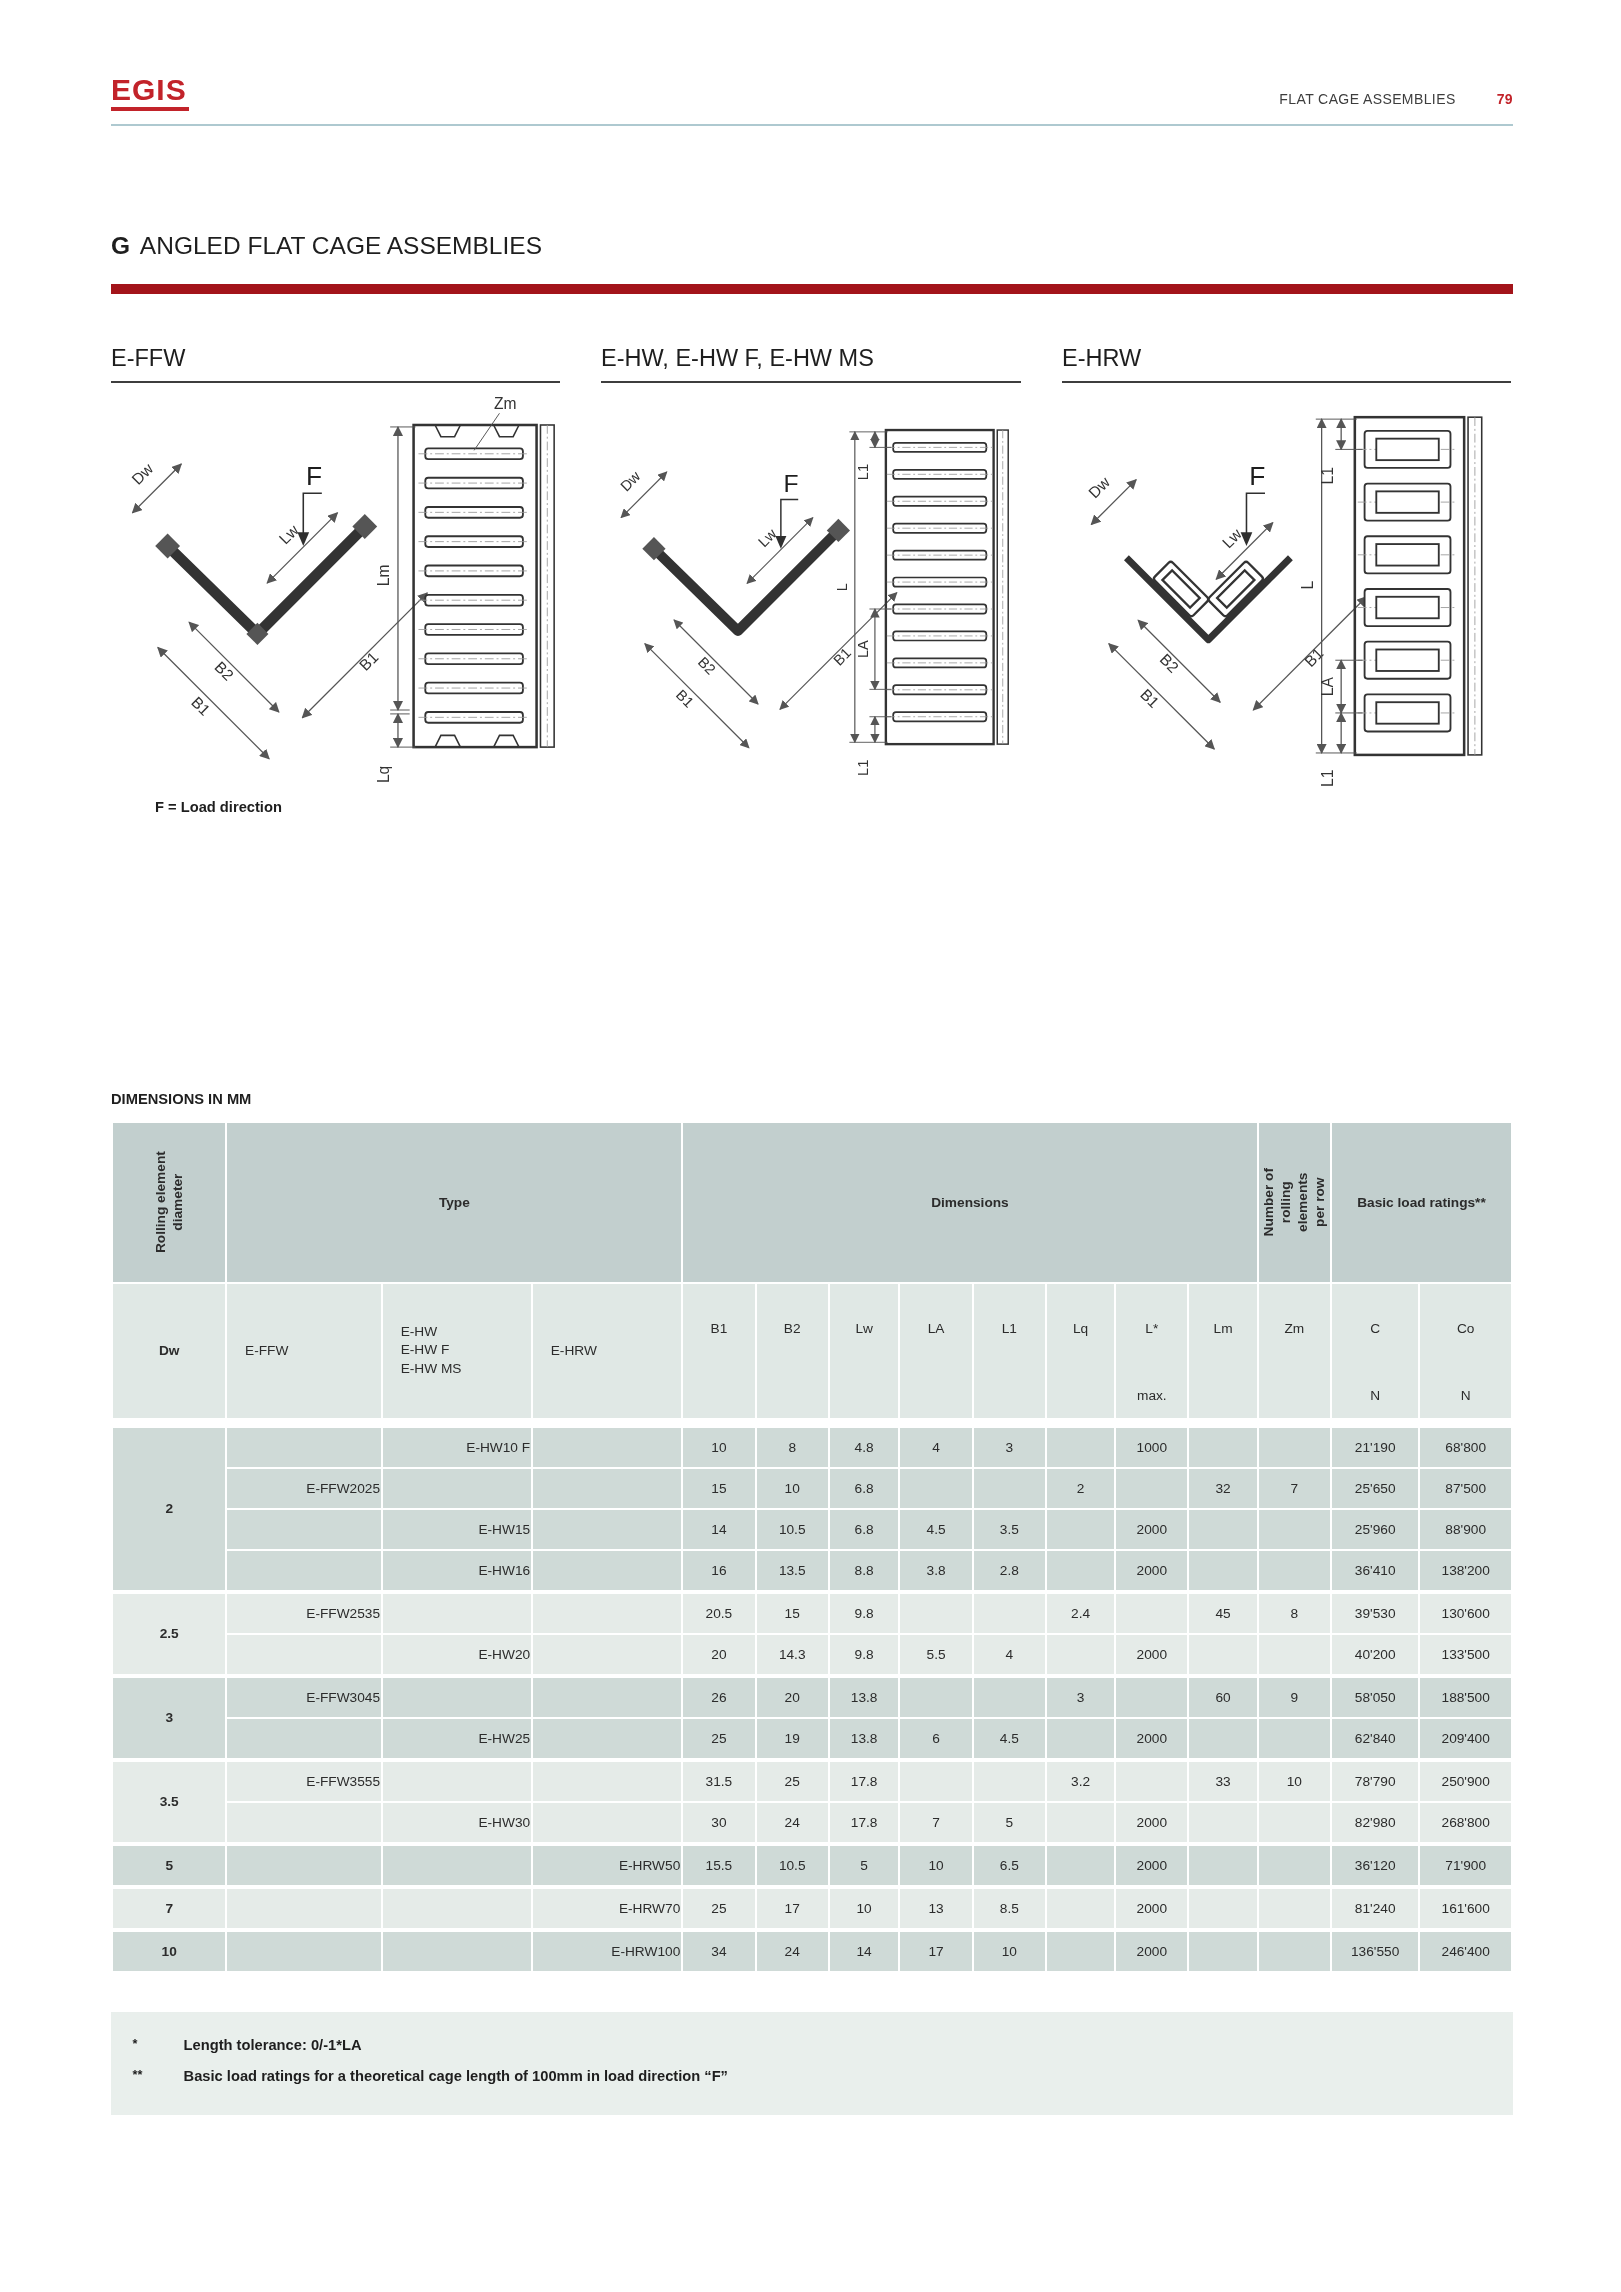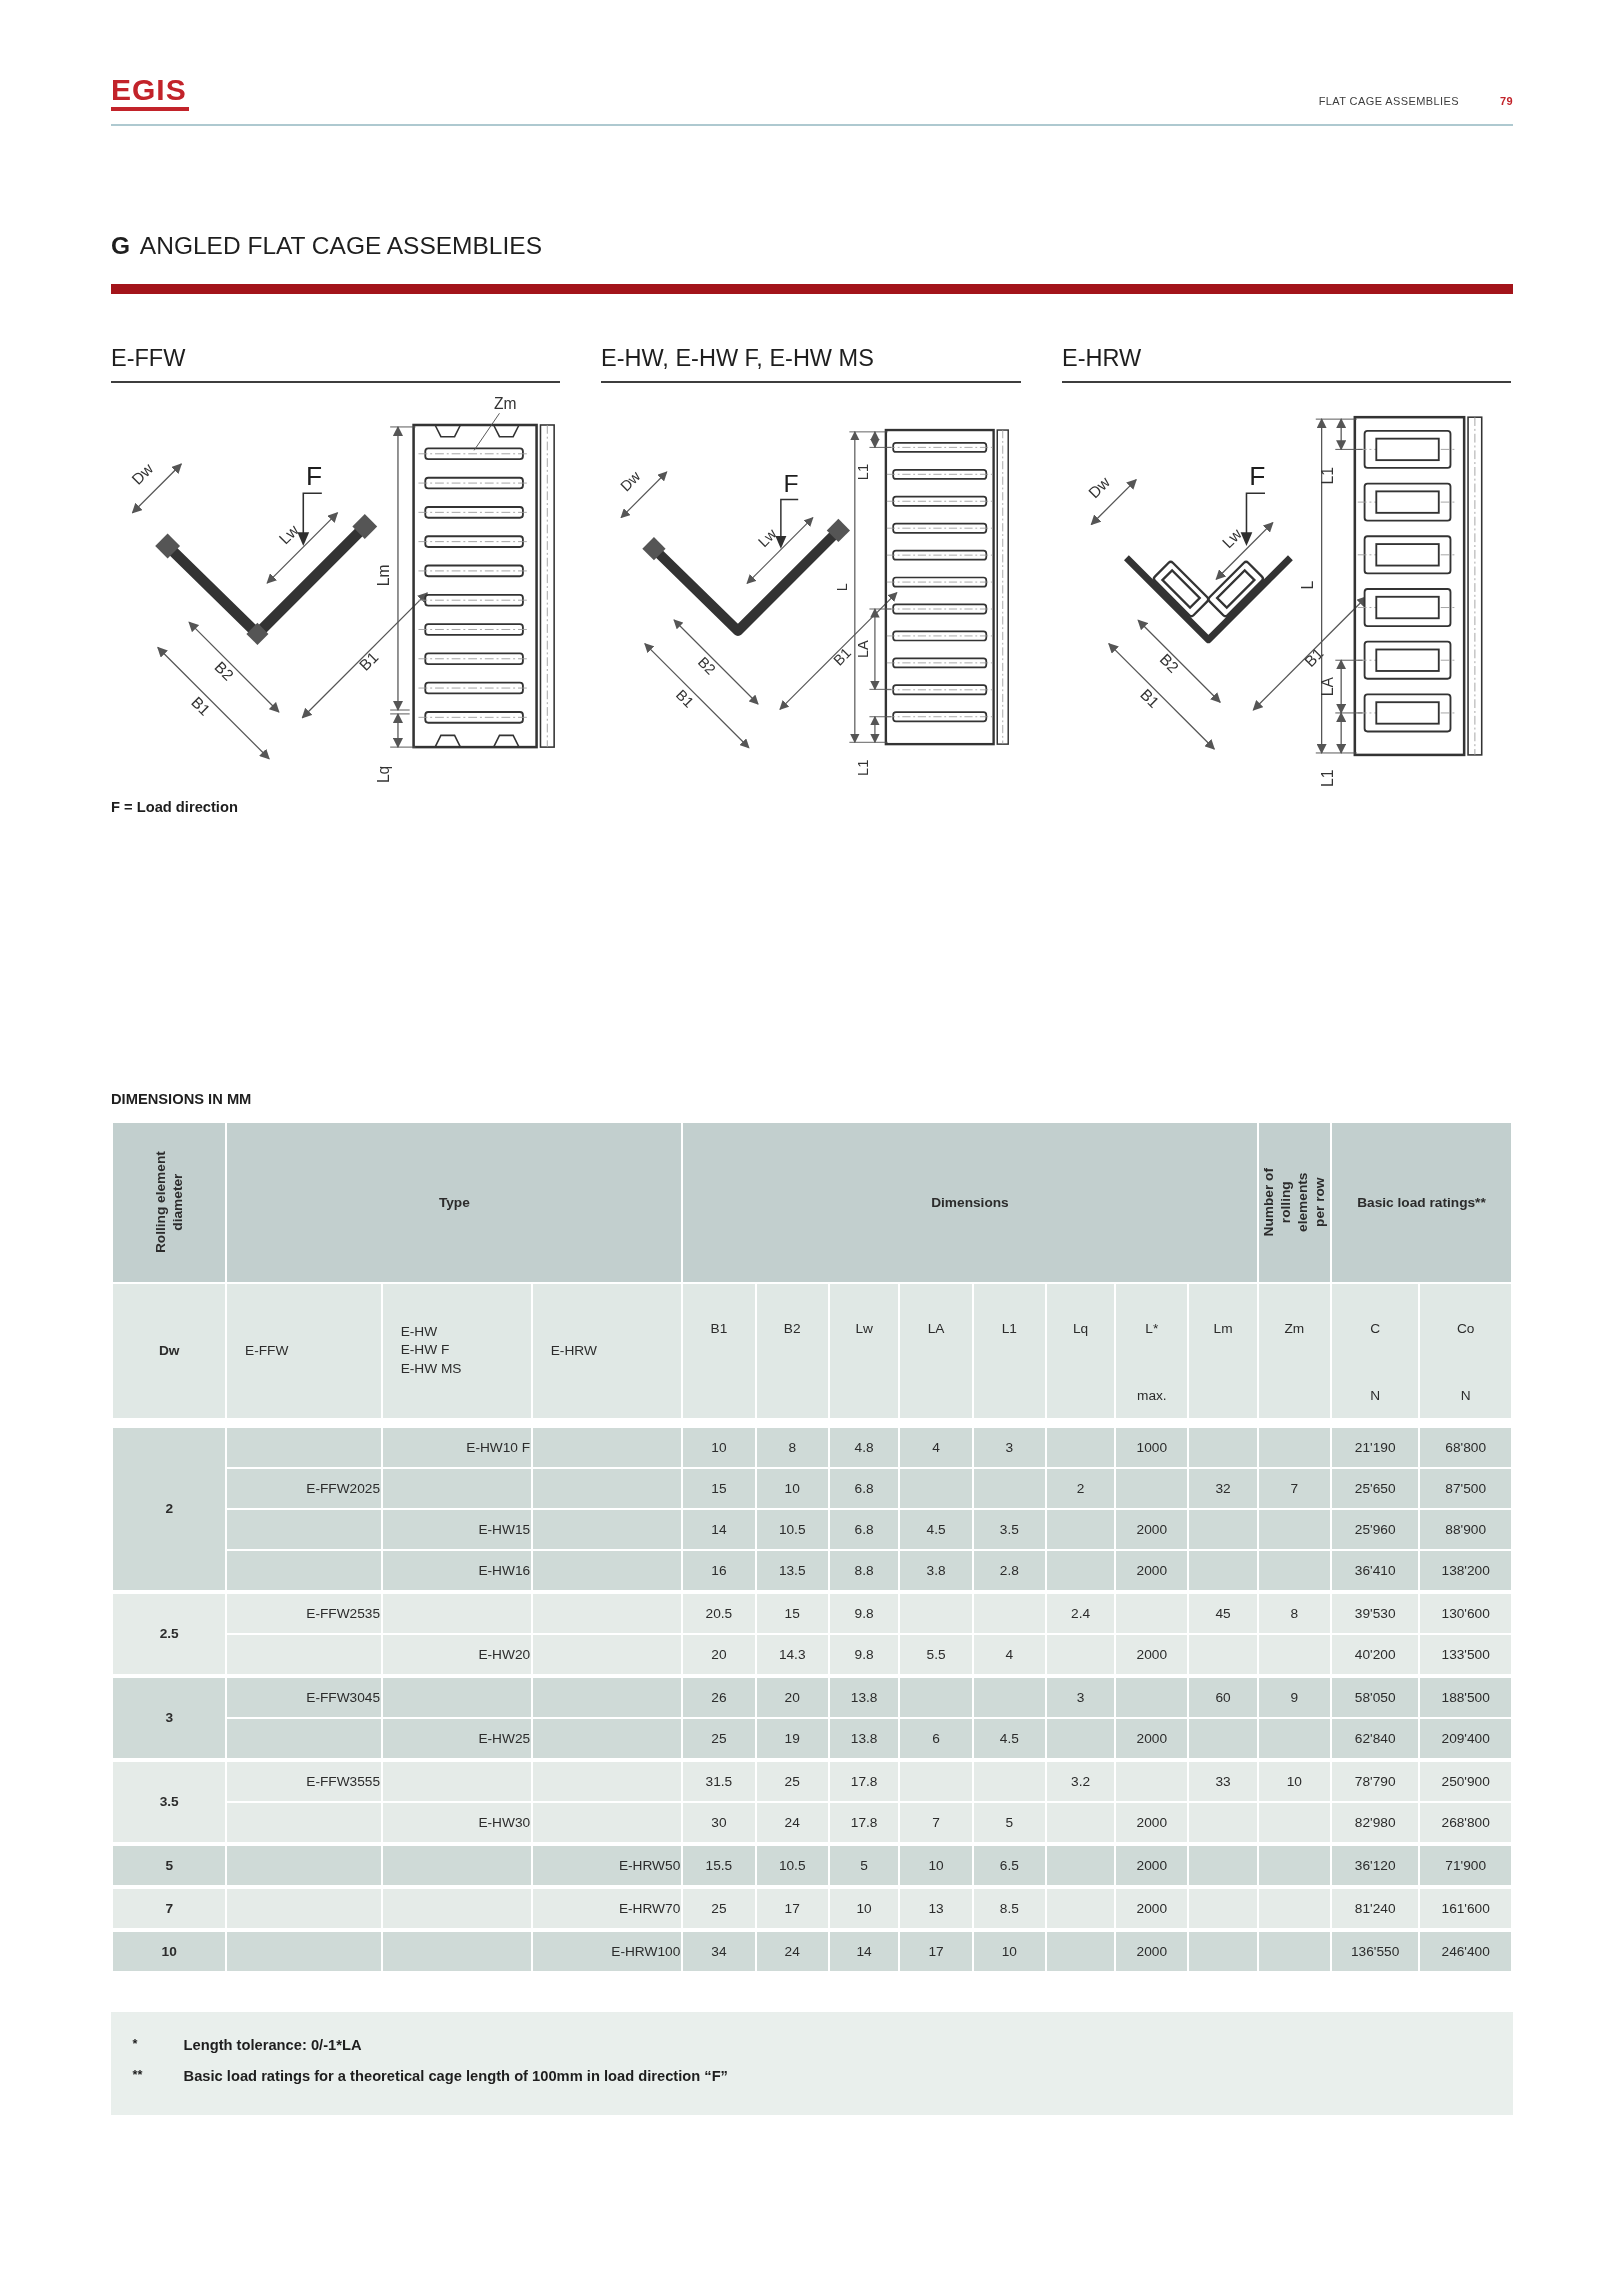--- a/index.html
+++ b/index.html
@@ -9,21 +9,21 @@
     overflow:hidden;
   }
   .content { position:absolute; left:111px; top:0; width:1402px; }
 
   
   .page-header { margin-top:76px; display:flex; justify-content:space-between; align-items:flex-end; }
   .logo {
     font-size:30px; font-weight:800; letter-spacing:1px; color:#c2232a;
     border-bottom:4.9px solid #c2232a; line-height:0.95; padding:0 2px 2px 0;
   }
-  .header-right { font-size:11px; letter-spacing:0.4px; color:#3d3d3d; padding-bottom:3.9px; }
+  .header-right { font-size:14px; letter-spacing:0.4px; color:#3d3d3d; padding-bottom:3.9px; }
   .header-right .pageno { color:#c2232a; font-weight:bold; margin-left:41px; }
   .header-rule { margin-top:13.7px; border-top:2px solid #aec9d0; }
 
   
   .title-block { margin-top:106px; font-size:24.5px; color:#1e1e1e; }
   .title-block .idx { font-weight:800; margin-right:9.8px; }
   .red-bar { margin-top:23.5px; height:10.8px; background:#a3141a; }
 
   
   .panels { display:flex; margin-top:51px; }
@@ -43,21 +43,21 @@
   .thin2 { stroke:#555; stroke-width:1; fill:none; }
   .arrowhead { fill:#2f2f2f; }
   .dlabel { font-size:16px; fill:#333; text-anchor:middle; font-family:"Liberation Sans",sans-serif; }
   .flabel { font-size:27px; fill:#1e1e1e; text-anchor:middle; font-family:"Liberation Sans",sans-serif; }
   .plan-body { fill:none; stroke:#333; stroke-width:2.6; }
   .notch { fill:none; stroke:#333; stroke-width:1.6; }
   .rail { fill:none; stroke:#333; stroke-width:1.6; }
   .rollers rect { fill:#fff; stroke:#333; stroke-width:1.9; }
   .cl { stroke:#9a9a9a; stroke-width:0.9; stroke-dasharray:9 3 2 3; }
 
-  .load-note { margin-top:9.8px; font-size:14.7px; font-weight:bold; color:#1e1e1e; }
+  .load-note { margin-top:9.8px; font-size:14.7px; font-weight:bold; color:#1e1e1e;margin-left:44px; }
 
   
   .table-caption { margin-top:276px; font-size:14.7px; font-weight:bold; color:#1e1e1e; }
   table.dims {
     margin-top:13.7px; width:100%;
     border-collapse:separate; border-spacing:2.9px;
     table-layout:fixed;
   }
   table.dims td { font-size:13.7px; color:#2c2c2c; }
   .th-top { background:#c2cfce; height:157px; text-align:center; vertical-align:middle; font-weight:bold; font-size:13.7px; }

